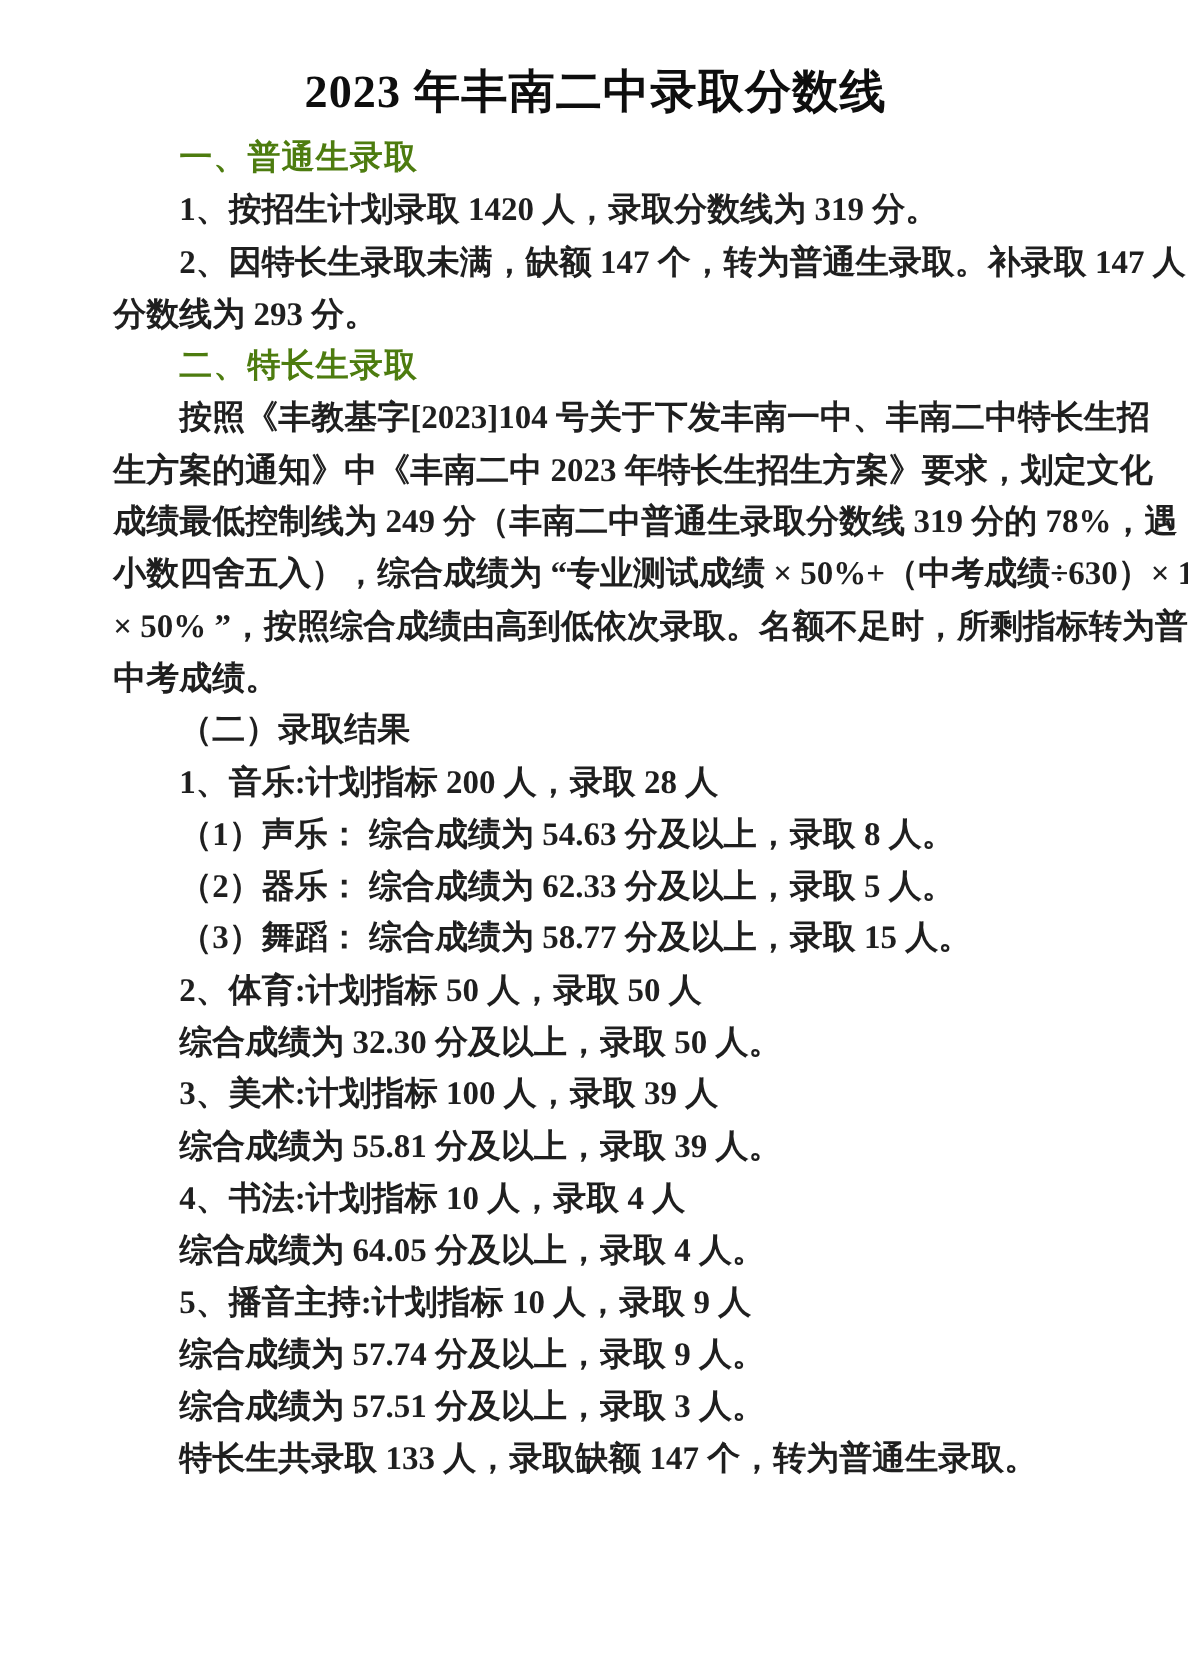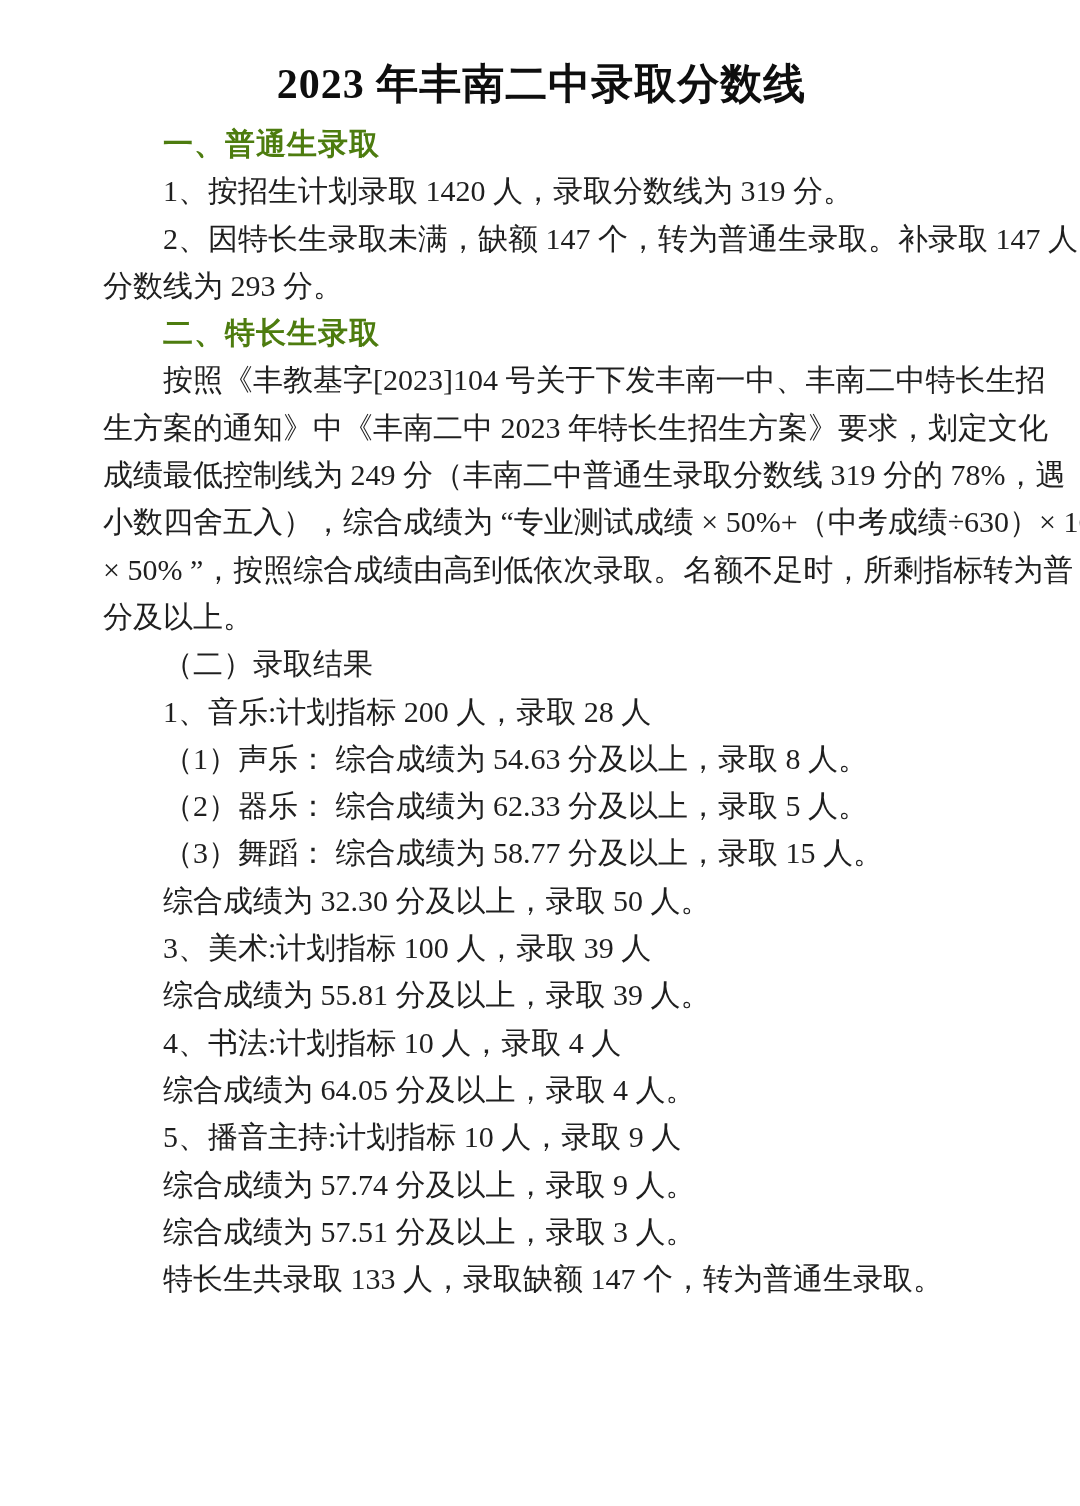--- a/index.html
+++ b/index.html
@@ -23,20 +23,21 @@
     letter-spacing: 1px;
     font-family: "Liberation Serif", "DejaVu Serif", serif;
   }
   .lines { width: 100%; }
   .line {
     font-size: 30px;
     line-height: 47.3px;
     height: 47.3px;
     white-space: nowrap;
     overflow: visible;
+    font-weight: bold;
   }
   .ind { text-indent: 2em; }
   .h {
     font-weight: bold;
     color: #4d7c0f;
     font-family: "Liberation Sans", "DejaVu Sans", sans-serif;
     letter-spacing: 1px;
   }
 </style>
 </head>
@@ -48,26 +49,27 @@
     <div class="line h ind">一、普通生录取</div>
     <div class="line ind">1、按招生计划录取 1420 人，录取分数线为 319 分。</div>
     <div class="line ind">2、因特长生录取未满，缺额 147 个，转为普通生录取。补录取 147 人，</div>
     <div class="line">分数线为 293 分。</div>
     <div class="line h ind">二、特长生录取</div>
     <div class="line ind">按照《丰教基字[2023]104 号关于下发丰南一中、丰南二中特长生招</div>
     <div class="line">生方案的通知》中《丰南二中 2023 年特长生招生方案》要求，划定文化</div>
     <div class="line">成绩最低控制线为 249 分（丰南二中普通生录取分数线 319 分的 78%，遇</div>
     <div class="line">小数四舍五入），综合成绩为 “专业测试成绩 × 50%+（中考成绩÷630）× 100</div>
     <div class="line">× 50% ”，按照综合成绩由高到低依次录取。名额不足时，所剩指标转为普</div>
-    <div class="line">分及以上。</div>
+    <div class="line">中考成绩。</div>
     <div class="line ind">（二）录取结果</div>
     <div class="line ind">1、音乐:计划指标 200 人，录取 28 人</div>
     <div class="line ind">（1）声乐： 综合成绩为 54.63 分及以上，录取 8 人。</div>
     <div class="line ind">（2）器乐： 综合成绩为 62.33 分及以上，录取 5 人。</div>
     <div class="line ind">（3）舞蹈： 综合成绩为 58.77 分及以上，录取 15 人。</div>
+    <div class="line ind">2、体育:计划指标 50 人，录取 50 人</div>
     <div class="line ind">综合成绩为 32.30 分及以上，录取 50 人。</div>
     <div class="line ind">3、美术:计划指标 100 人，录取 39 人</div>
     <div class="line ind">综合成绩为 55.81 分及以上，录取 39 人。</div>
     <div class="line ind">4、书法:计划指标 10 人，录取 4 人</div>
     <div class="line ind">综合成绩为 64.05 分及以上，录取 4 人。</div>
     <div class="line ind">5、播音主持:计划指标 10 人，录取 9 人</div>
     <div class="line ind">综合成绩为 57.74 分及以上，录取 9 人。</div>
     <div class="line ind">综合成绩为 57.51 分及以上，录取 3 人。</div>
     <div class="line ind">特长生共录取 133 人，录取缺额 147 个，转为普通生录取。</div>
   </div>

